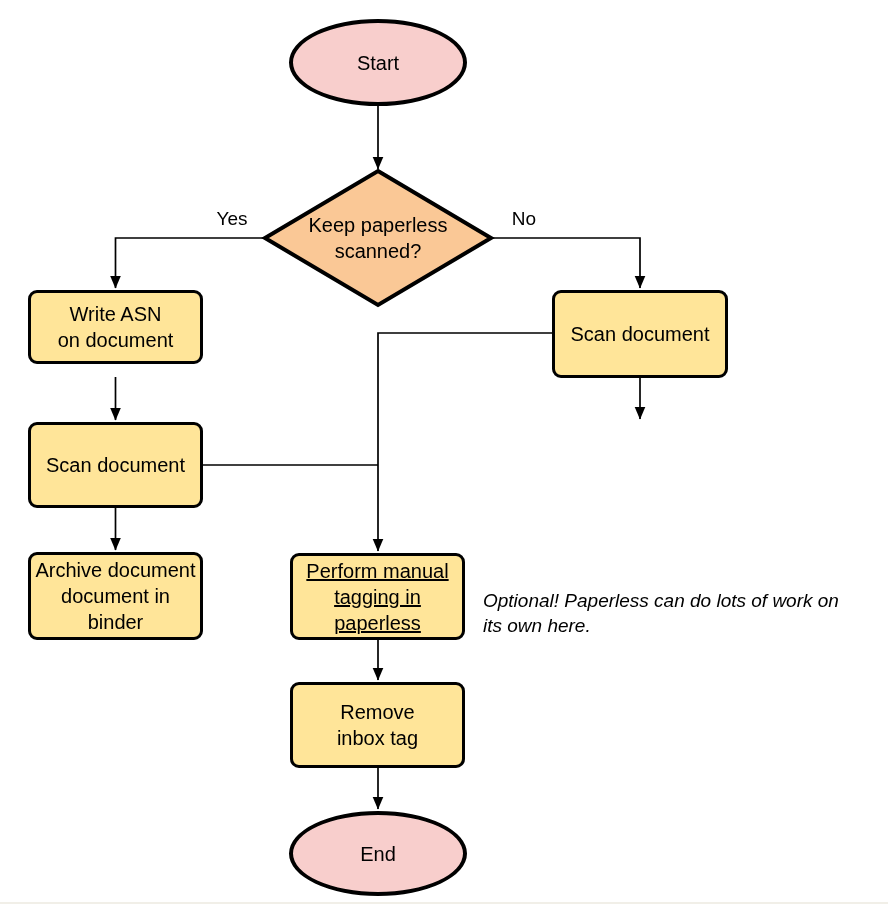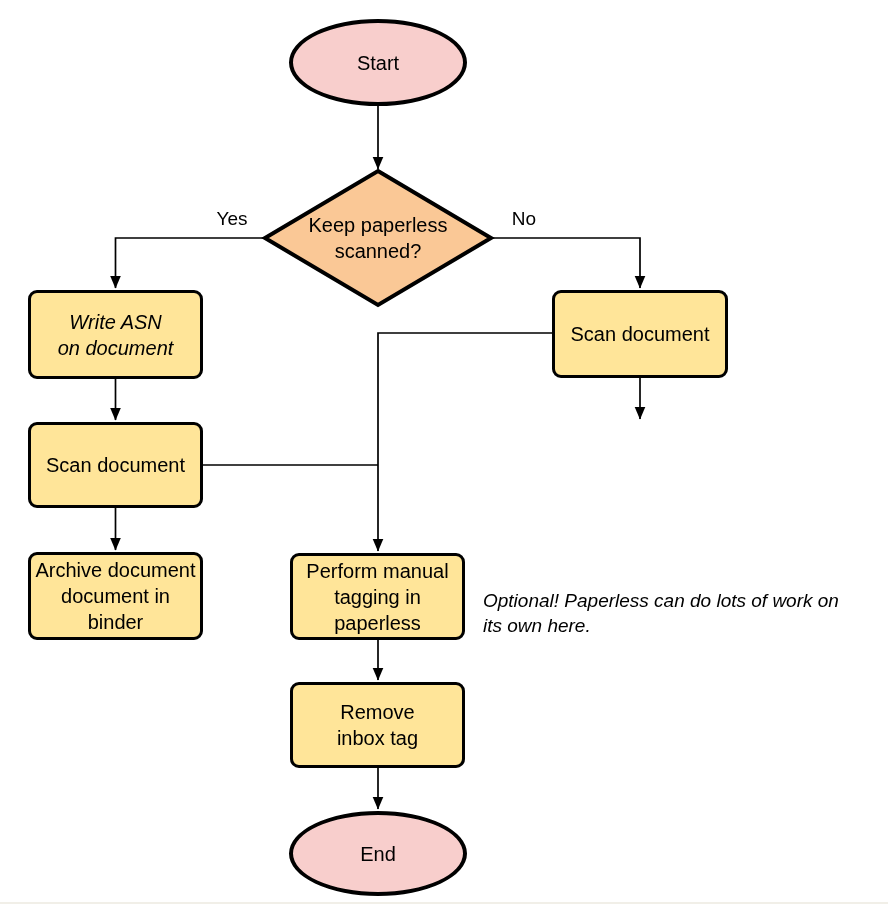--- a/index.html
+++ b/index.html
@@ -80,26 +80,26 @@
     left: 0;
     top: 902px;
     width: 888px;
     height: 2px;
     background: var(--page-edge, #f1efe8);
   }
 
   
   #node-start        { left: 289px; top: 19px;  width: 178px; height: 87px; }
   #node-decision     { left: 265px; top: 171px; width: 226px; height: 134px; }
-  #node-write-asn    { left: 28px;  top: 290px; width: 175px; height: 89px; font-style: italic; }
+  #node-write-asn    { left: 28px;  top: 290px; width: 175px; height: 74px; }
   #node-scan-left    { left: 28px;  top: 422px; width: 175px; height: 86px; }
   #node-archive      { left: 28px;  top: 552px; width: 175px; height: 88px; }
   #node-scan-right   { left: 552px; top: 290px; width: 176px; height: 88px; }
   #node-trash        { left: 552px; top: 421px; width: 176px; height: 87px; }
-  #node-tagging      { left: 290px; top: 553px; width: 175px; height: 87px; }
+  #node-tagging      { left: 290px; top: 553px; width: 175px; height: 87px; text-decoration: underline; }
   #node-remove-inbox { left: 290px; top: 682px; width: 175px; height: 86px; }
   #node-end          { left: 289px; top: 811px; width: 178px; height: 85px; }
   #edge-label-yes    { left: 204px; top: 207px; }
   #edge-label-no     { left: 496px; top: 207px; }
 </style>
 </head>
 <body>
 
 <div id="canvas">
 

